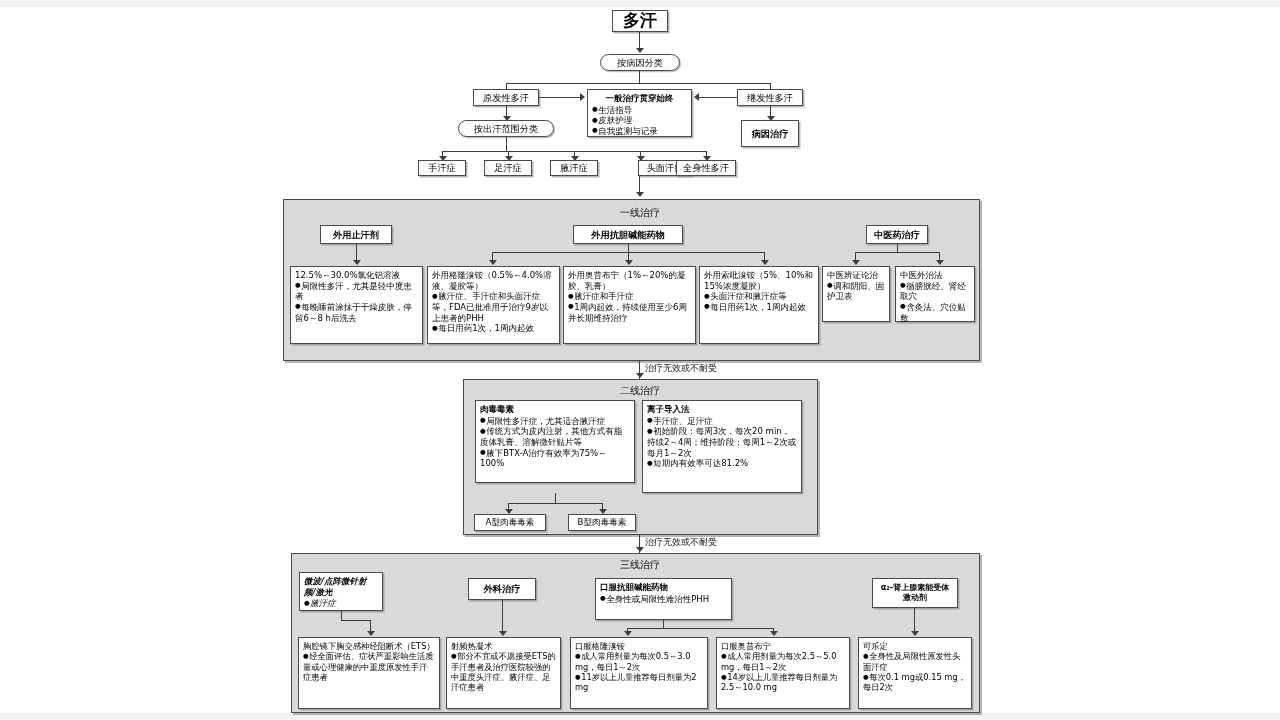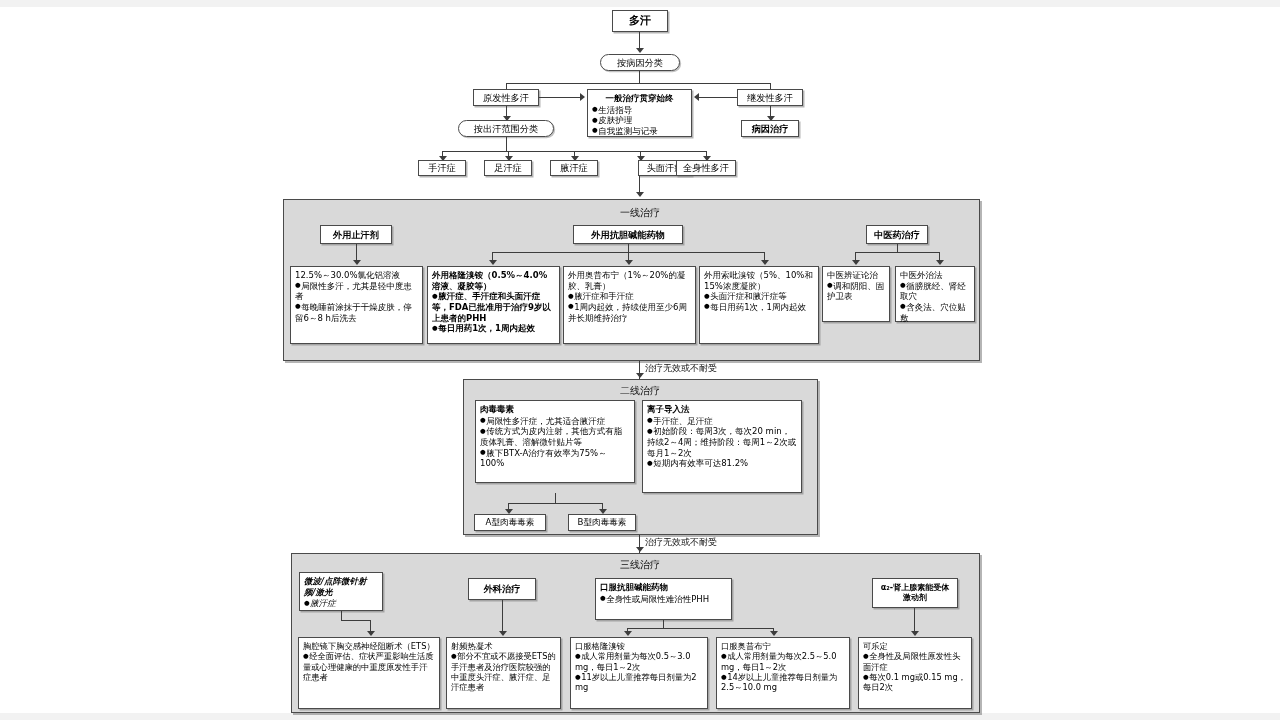--- a/index.html
+++ b/index.html
@@ -104,21 +104,21 @@
   }
 </style>
 </head>
 <body>
 
 <div class="gutter top"></div>
 <div class="gutter bottom"></div>
 
 <div id="canvas">
 
-  <div class="node bold" style="left:612px;top:10px;width:56px;height:22px;font-size:11px;">
+  <div class="node bold" style="left:612px;top:10px;width:56px;height:22px;font-size:17px;">
     <span>多汗</span>
   </div>
 
   <div class="ln lv" style="left:639px;top:32px;height:17px;"></div>
   <div class="arrow" style="left:635.5px;top:48px;"></div>
 
   <div class="node stadium" style="left:600px;top:54px;width:80px;height:17px;">
     <span>按病因分类</span>
   </div>
 
@@ -147,21 +147,21 @@
   </div>
 
   <div class="ln lh" style="left:539px;top:97px;width:42px;"></div>
   <div class="arrow right" style="left:580px;top:93px;"></div>
 
   <div class="ln lh" style="left:699px;top:97px;width:38px;"></div>
   <div class="arrow left" style="left:694px;top:93px;"></div>
 
   <div class="ln lv" style="left:770px;top:106px;height:11px;"></div>
   <div class="arrow" style="left:766.5px;top:116px;"></div>
-  <div class="node bold" style="left:741px;top:120px;width:58px;height:17px;">
+  <div class="node bold" style="left:741px;top:120px;width:58px;height:27px;">
     <span>病因治疗</span>
   </div>
 
   <div class="ln lv" style="left:506px;top:106px;height:11px;"></div>
   <div class="arrow" style="left:502.5px;top:116px;"></div>
   <div class="node stadium" style="left:458px;top:120px;width:96px;height:17px;">
     <span>按出汗范围分类</span>
   </div>
 
   <div class="ln lv" style="left:506px;top:137px;height:14px;"></div>
@@ -221,21 +221,21 @@
   </div>
   <div class="ln lv" style="left:628px;top:244px;height:8px;"></div>
   <div class="ln lh" style="left:492px;top:252px;width:272px;"></div>
   <div class="ln lv" style="left:492px;top:252px;height:9px;"></div>
   <div class="arrow" style="left:488.5px;top:260px;"></div>
   <div class="ln lv" style="left:628px;top:252px;height:9px;"></div>
   <div class="arrow" style="left:624.5px;top:260px;"></div>
   <div class="ln lv" style="left:764px;top:252px;height:9px;"></div>
   <div class="arrow" style="left:760.5px;top:260px;"></div>
 
-  <div class="node detail" style="left:427px;top:266px;width:133px;height:78px;font-weight:bold;">
+  <div class="node detail" style="left:427px;top:266px;width:133px;height:78px;">
     <div>
       <p>外用格隆溴铵（0.5%～4.0%溶液、凝胶等）</p>
       <p class="li">腋汗症、手汗症和头面汗症等，FDA已批准用于治疗9岁以上患者的PHH</p>
       <p class="li">每日用药1次，1周内起效</p>
     </div>
   </div>
 
   <div class="node detail" style="left:563px;top:266px;width:133px;height:78px;">
     <div>
       <p>外用奥昔布宁（1%～20%的凝胶、乳膏）</p>

